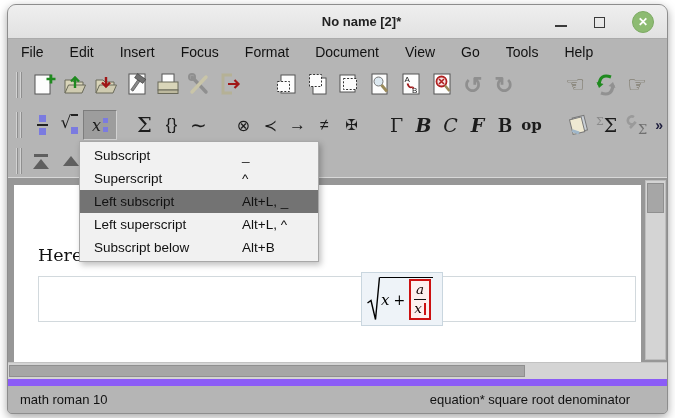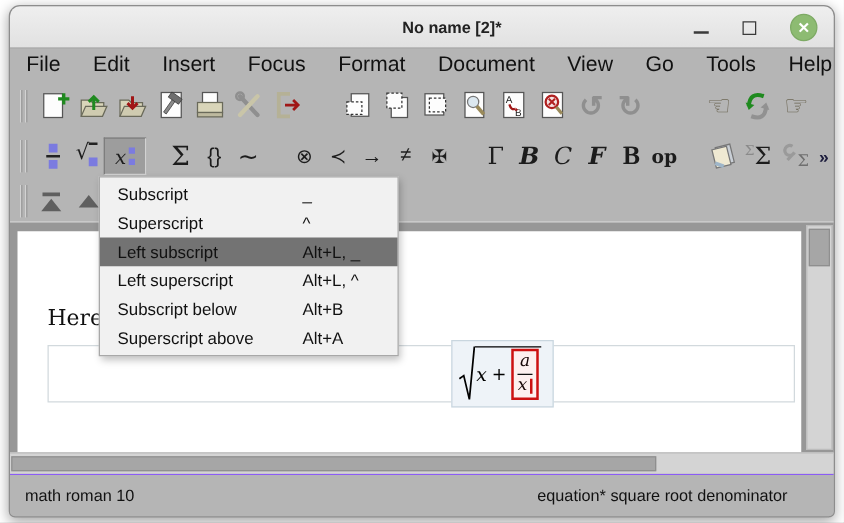--- a/index.html
+++ b/index.html
@@ -20,21 +20,21 @@
   .winbtns { position:absolute; right:13px; top:0; height:34px; display:flex;
              align-items:center; gap:27px; }
   .btn-min { width:12px; height:2px; background:#3a3a3a; margin-top:8px; }
   .btn-max { width:11px; height:11px; border:1.5px solid #3a3a3a; background:transparent; }
   .btn-close { width:22px; height:22px; border-radius:50%; background:#8dbb72;
                color:#fff; font-size:12px; font-weight:700; display:flex;
                align-items:center; justify-content:center; border:1px solid #7daa64; }
 
   
   .menubar { height:26px; flex:0 0 26px; display:flex; align-items:center;
-             padding-left:0; font-size:17px; color:#111; }
+             padding-left:0; font-size:14px; color:#111; }
   .menu-item { padding:3px 13px; cursor:default; }
 
   
   .toolbar { display:flex; align-items:center; padding-left:6px; }
   .tb1 { height:40px; flex:0 0 40px; }
   .tb2 { height:40px; flex:0 0 40px; position:relative; }
   .tb3 { height:32px; flex:0 0 32px; }
   .grip { display:flex; gap:2px; margin:0 7px 0 2px; height:26px; }
   .grip i { display:block; width:2px; background:#d2d2d2; border-right:1px solid #8f8f8f; }
   .tbtn { width:30px; height:34px; display:flex; align-items:center;
@@ -109,21 +109,21 @@
 
   .hscroll { height:17px; flex:0 0 17px; position:relative; background:#d4d4d4;
              border-top:1px solid #c2c2c2; }
   .hthumb { position:absolute; left:1px; top:2px; height:12px; width:516px;
             background:#a6a6a6; border:1px solid #8f8f8f; }
 
   
   .statusbar { height:34px; flex:0 0 34px; background:#b5b5b5; display:flex;
                align-items:center; justify-content:space-between;
                padding:0 37px 0 12px; font-size:13px; color:#111;
-               border-top:1px solid #8b5cf6; }
+               border-top:7px solid #8b5cf6; }
 
   svg text { font-family:"Liberation Sans", sans-serif; }
 </style>
 </head>
 <body>
 
 <div class="window">
 
   <div class="titlebar">
     <div class="title">No name [2]*</div>
@@ -409,19 +409,15 @@
       <span class="mi-short">Alt+L, _</span>
       </div>
     <div class="mi">
       <span class="mi-label">Left superscript</span>
       <span class="mi-short">Alt+L, ^</span>
       </div>
     <div class="mi">
       <span class="mi-label">Subscript below</span>
       <span class="mi-short">Alt+B</span>
       </div>
-    <div class="mi">
-      <span class="mi-label">Superscript above</span>
-      <span class="mi-short">Alt+A</span>
-      </div>
   </div>
 
 </div>
 
 </body></html>

